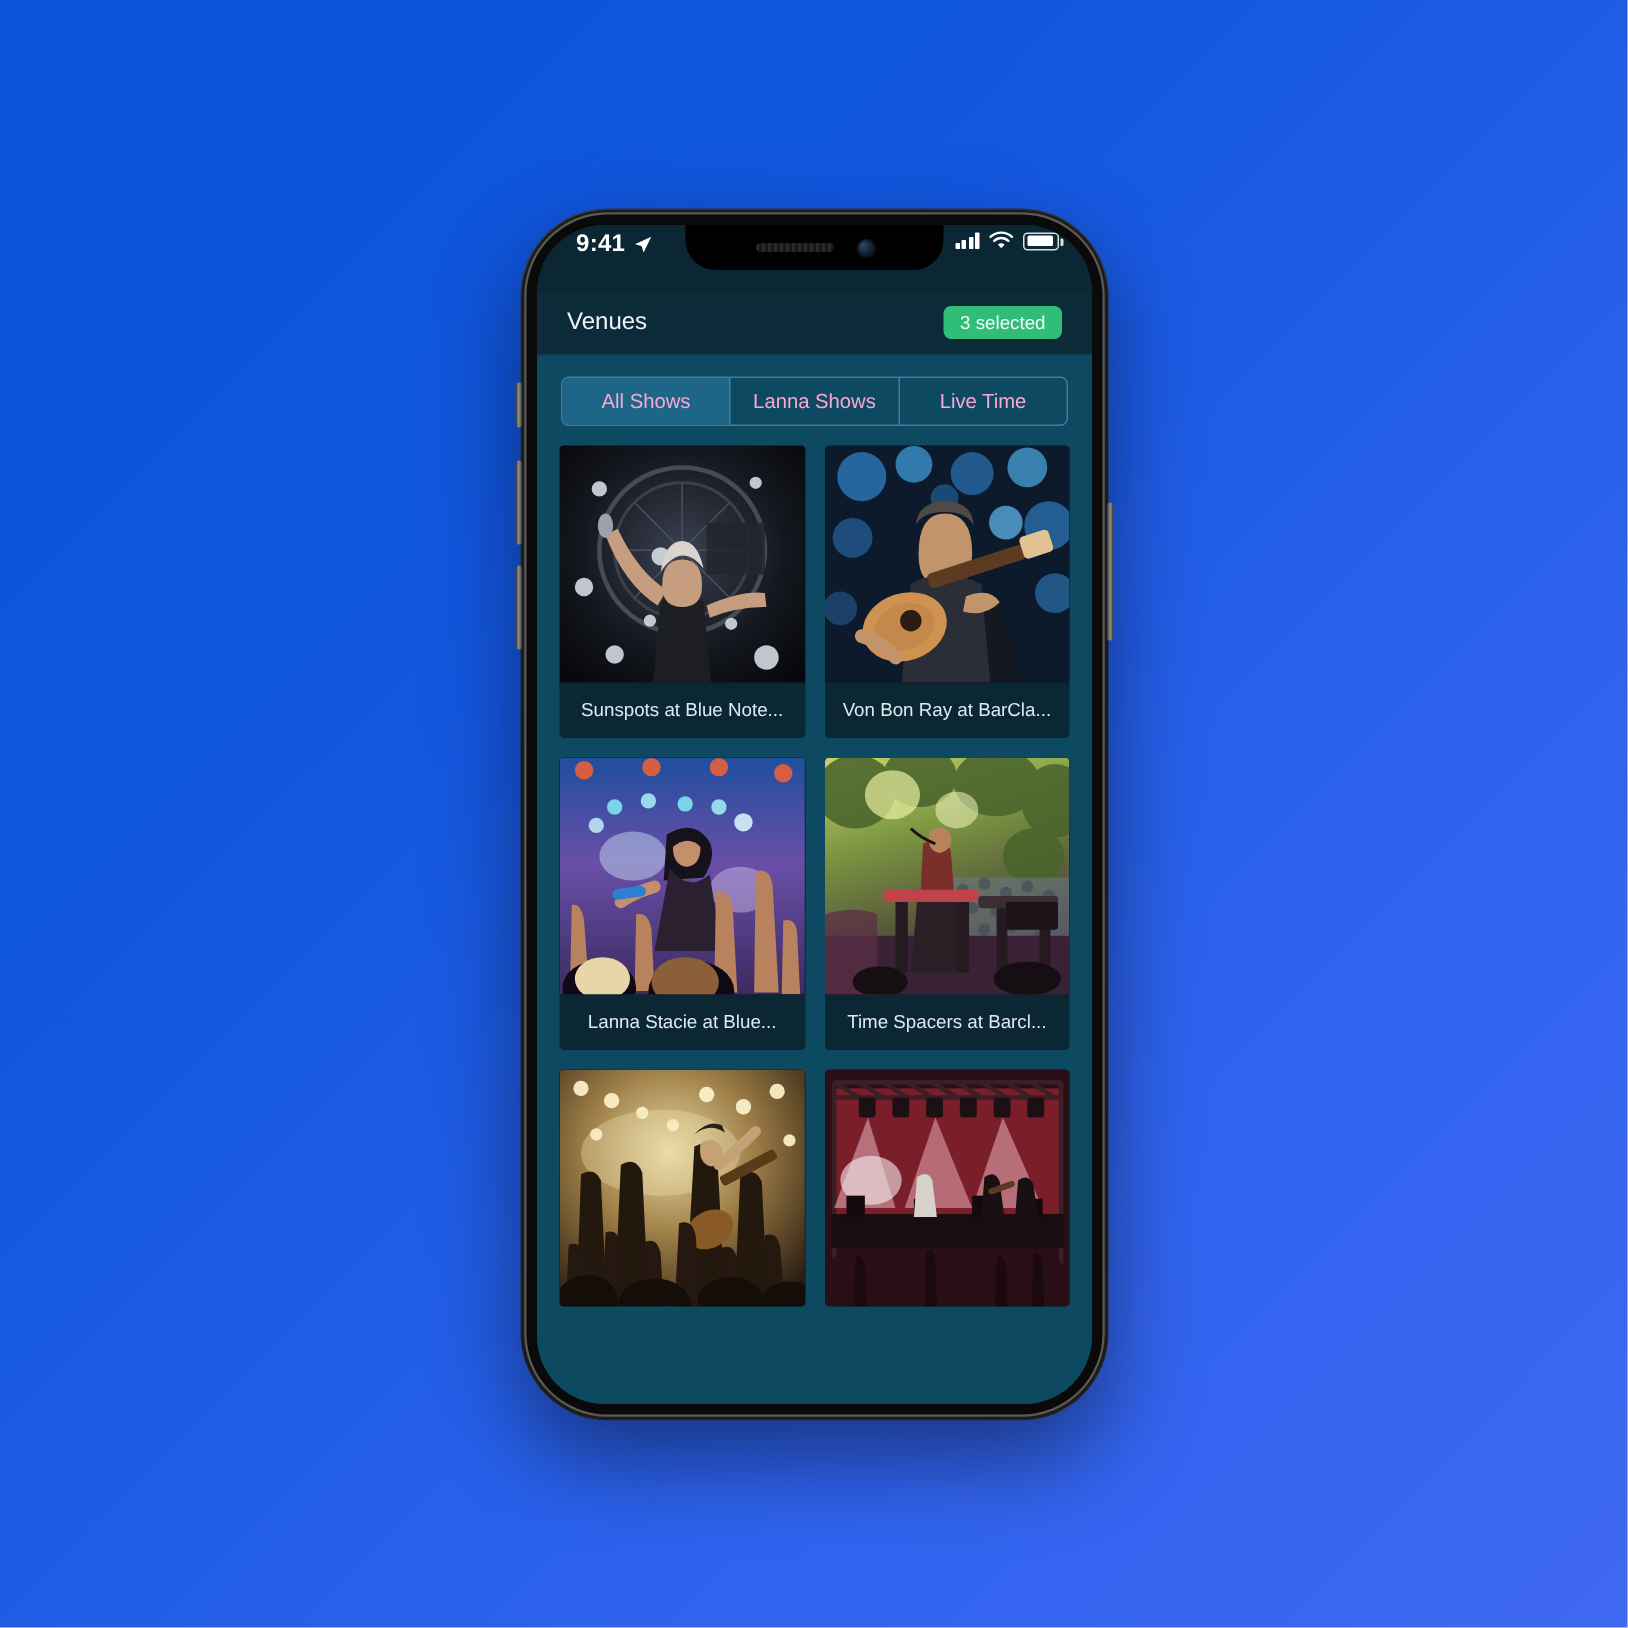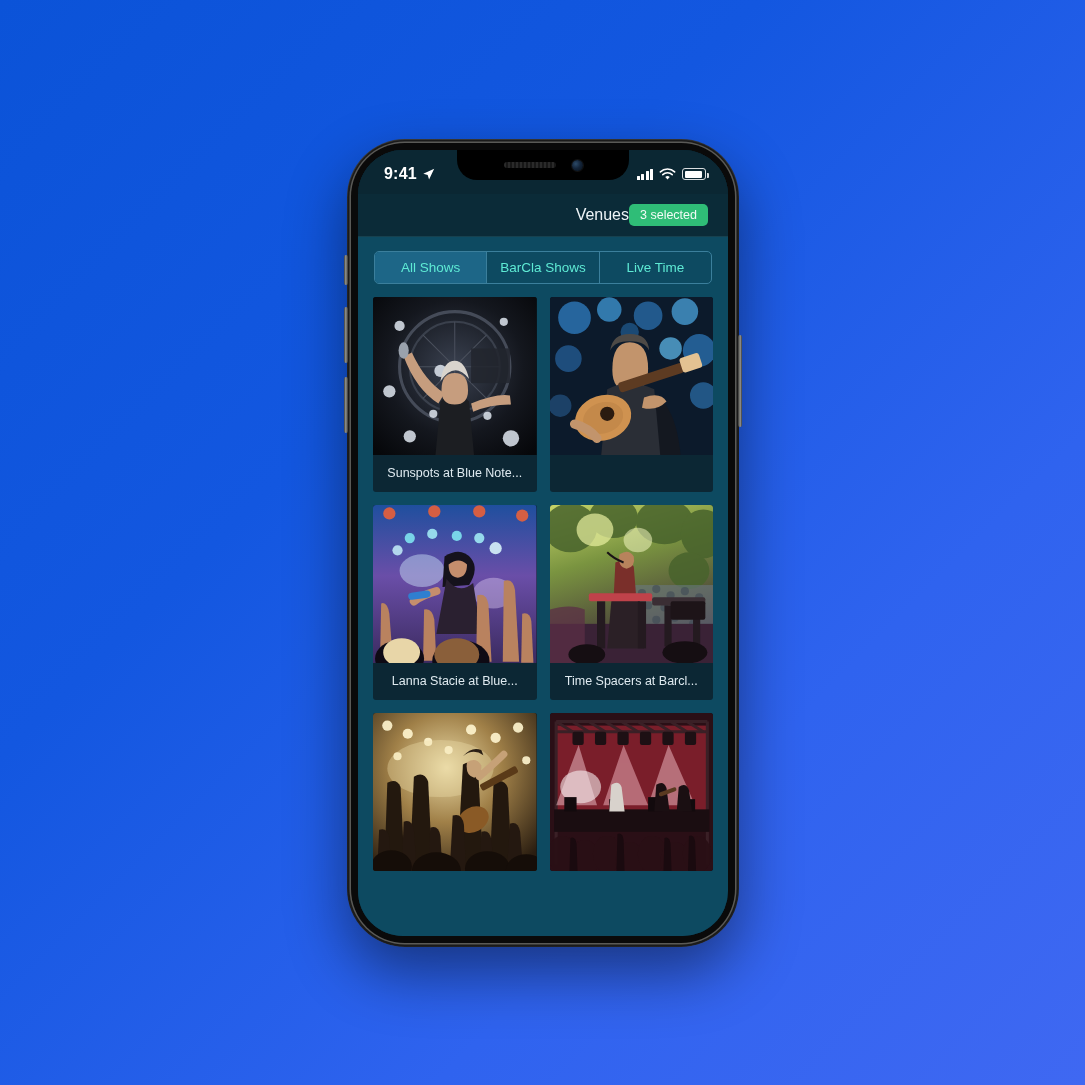--- a/index.html
+++ b/index.html
@@ -48,21 +48,21 @@
     background:repeating-linear-gradient(90deg,#2a2a2a 0 2px,#171717 2px 4px);}
   #camera{width:11px;height:11px;border-radius:50%;
     background:radial-gradient(circle at 35% 35%,#2c4a68 0%,#14253a 45%,#070d14 100%);
     box-shadow:0 0 0 1px #121212;}
 
   
   #app{position:absolute;inset:0;display:flex;flex-direction:column;
     background:#0b2733;}
 
   
-  #statusbar{height:40px;flex:none;display:flex;align-items:center;
+  #statusbar{height:40px;flex:none;display:flex;align-items:flex-start;
     justify-content:space-between;padding:4px 22px 0 26px;color:#fff;
     background:#0b2733;}
   #status-time{font-size:16px;font-weight:bold;letter-spacing:.2px;
     display:flex;align-items:center;gap:5px;}
   #loc-arrow{display:block;}
   #status-right{display:flex;align-items:center;gap:6px;}
   .bars{display:flex;align-items:flex-end;gap:1.5px;height:11px;}
   .bars i{display:block;width:3px;background:#fff;border-radius:.5px;}
   .bars i:nth-child(1){height:4px}.bars i:nth-child(2){height:6px}
   .bars i:nth-child(3){height:8.5px}.bars i:nth-child(4){height:11px}
@@ -76,35 +76,35 @@
   #navbar{height:42px;flex:none;display:flex;align-items:center;
     padding:0 18px;background:#0b2733;position:relative;}
   #menu-btn{width:30px;height:26px;display:flex;flex-direction:column;
     justify-content:center;gap:6px;cursor:pointer;}
   #menu-btn span{display:block;height:2.5px;background:#e9f2f6;border-radius:2px;}
   #nav-title{position:absolute;left:0;right:0;text-align:center;
     font-size:17px;letter-spacing:1.6px;color:#dbe7ee;font-weight:400;
     pointer-events:none;}
 
   
-  .filter-row{flex:none;display:flex;align-items:center;justify-content:flex-end;
+  .filter-row{flex:none;display:flex;align-items:center;justify-content:space-between;
     padding:0 20px;background:#0b2b38;cursor:pointer;}
   #row-venues{height:42px;border-bottom:1px solid #17414f;}
   #row-genres{height:42px;}
   .filter-label{font-size:16px;color:#eef4f7;}
   .badge{background:#2fbd77;color:#f2fbf6;font-size:12.5px;border-radius:5px;
     padding:5px 11px;line-height:1;white-space:nowrap;}
 
   
   #content{flex:1;background:#0d4a61;overflow:hidden;
     display:flex;flex-direction:column;}
   #tabbar{flex:none;margin:14px 16px 0 16px;display:flex;
     border:1px solid #3b7f9c;border-radius:5px;overflow:hidden;height:31px;}
   .tab{flex:1;display:flex;align-items:center;justify-content:center;
-    font-size:13.5px;color:#5eead4;cursor:pointer;
+    font-size:13.5px;color:#f9a8d4;cursor:pointer;
     border-right:1px solid #3b7f9c;background:transparent;white-space:nowrap;}
   .tab:last-child{border-right:none;}
   .tab.active{background:#1d6687;}
 
   #grid{flex:1;padding:13px 15px 0 15px;display:grid;
     grid-template-columns:1fr 1fr;gap:13px;align-content:start;overflow:hidden;}
   .card{background:#0c2734;border-radius:3px;overflow:hidden;cursor:pointer;
     display:flex;flex-direction:column;align-items:center;}
   .thumb{width:100%;height:158px;position:relative;overflow:hidden;background:#081a22;}
   .thumb svg{display:block;width:100%;height:100%;}
@@ -159,21 +159,21 @@
 
       <div class="filter-row" id="row-venues">
         <span class="filter-label">Venues</span>
         <span class="badge">3 selected</span>
       </div>
 
       <div id="content">
 
         <div id="tabbar">
           <div class="tab active">All Shows</div>
-          <div class="tab">BarCla Shows</div>
+          <div class="tab">Lanna Shows</div>
           <div class="tab">Live Time</div>
         </div>
 
         <div id="grid">
 
           <div class="card">
             <div class="thumb">
               <svg viewBox="0 0 160 158" preserveAspectRatio="xMidYMid slice">
                 <defs>
                     <radialGradient id="g1" cx="50%" cy="45%" r="70%">
@@ -241,20 +241,21 @@
                   </g>
                 <ellipse cx="52" cy="120" rx="28" ry="22" fill="#cf9250" transform="rotate(-18 52 120)"></ellipse>
                 <ellipse cx="52" cy="120" rx="20" ry="15" fill="#b97f43" transform="rotate(-18 52 120)" opacity=".5"></ellipse>
                 <circle cx="56" cy="116" r="7" fill="#2b1b10"></circle>
                 <rect x="66" y="86" width="66" height="10" rx="3" fill="#5d3b22" transform="rotate(-18 66 86)"></rect>
                 <rect x="126" y="62" width="20" height="15" rx="3" fill="#e3c292" transform="rotate(-18 126 62)"></rect>
                 <path d="M92 100 q16 -6 22 4 q-10 10 -24 6z" fill="#c2946c"></path>
                 <path d="M24 126 q14 4 22 14" stroke="#c2946c" stroke-width="9" fill="none" stroke-linecap="round"></path>
               </svg>
             </div>
+            <div class="card-title">Von Bon Ray at BarCla...</div>
           </div>
 
           <div class="card">
             <div class="thumb">
               <svg viewBox="0 0 160 158" preserveAspectRatio="xMidYMid slice">
                 <defs>
                     <linearGradient id="g3" x1="0" y1="0" x2="0" y2="1">
                   <stop offset="0%" stop-color="#1d4f9e"></stop>
                       <stop offset="45%" stop-color="#6a4ea8"></stop>
                       <stop offset="100%" stop-color="#3a2a5e"></stop>

